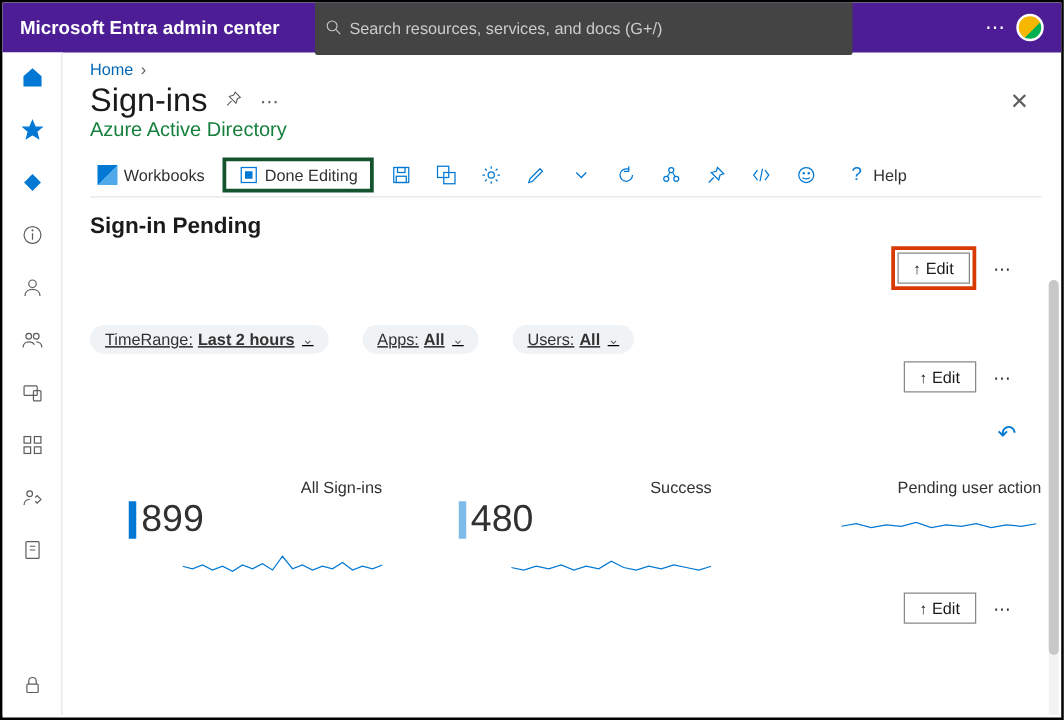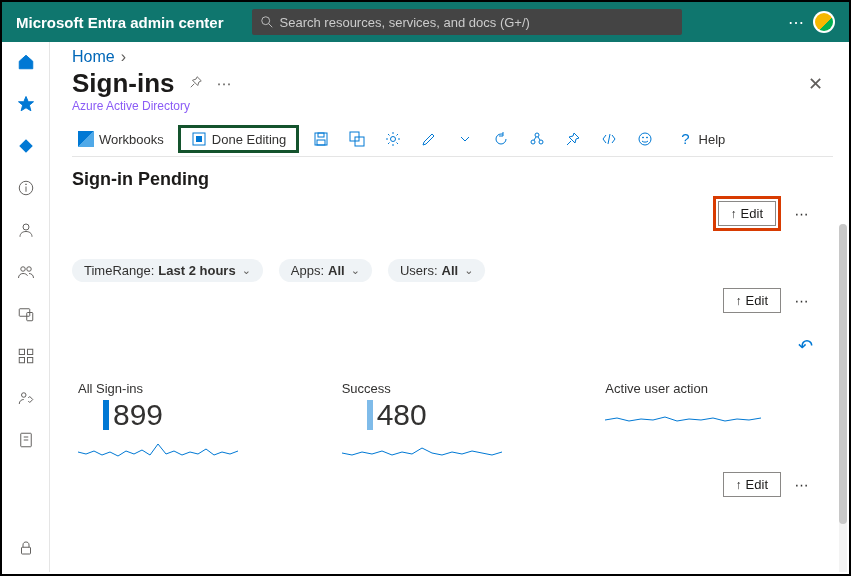--- a/index.html
+++ b/index.html
@@ -1,75 +1,75 @@
 <!DOCTYPE html>
 <html><head>
 <meta charset="utf-8">
 <style>
   * { box-sizing: border-box; margin: 0; padding: 0; font-family: "Segoe UI", sans-serif; }
   body { width: 851px; height: 576px; overflow: hidden; border: 2px solid #000; position: relative; background: #fff; }
 
   
-  .topbar { height: 40px; background: #0f766e; display: flex; align-items: center; padding: 0 14px; color: #fff; }
+  .topbar { height: 40px; background: #4c1d95; display: flex; align-items: center; padding: 0 14px; color: #fff; }
   .topbar .title { font-size: 15px; font-weight: 600; }
-  .searchbox { margin-left: 28px; flex: 0 0 430px; height: 26px; background: #444; border-radius: 2px; display: flex; align-items: center; padding: 0 8px; color: #ccc; font-size: 13px; }
+  .searchbox { margin-left: 28px; flex: 0 0 430px; height: 44px; background: #444; border-radius: 2px; display: flex; align-items: center; padding: 0 8px; color: #ccc; font-size: 13px; }
   .searchbox svg { width: 14px; height: 14px; margin-right: 6px; }
   .topbar .spacer { flex: 1; }
   .top-icon { width: 18px; height: 18px; color:#fff; margin: 0 8px; display:flex; align-items:center; justify-content:center; }
   .avatar { width: 22px; height: 22px; border-radius: 50%; background: #fff; display:flex; align-items:center; justify-content:center; }
   .avatar-inner { width: 18px; height:18px; border-radius:50%; background: linear-gradient(135deg,#f5b700 0%,#f5b700 60%,#00b050 60%,#00b050 100%); }
 
   
   .rail { position: absolute; top: 40px; bottom: 2px; left: 0; width: 48px; background: #fff; border-right: 1px solid #e5e5e5; display: flex; flex-direction: column; align-items: center; padding-top: 8px; gap: 18px; }
   .rail-item { width: 24px; height: 24px; display:flex; align-items:center; justify-content:center; color:#605e5c; }
   .rail-item svg { width: 18px; height: 18px; stroke: currentColor; fill: none; stroke-width: 1.3; }
   .rail-item.home { color:#0078d4; }
   .rail-item.star { color:#0078d4; }
   .rail-item.star svg { fill:#0078d4; stroke:#0078d4; }
   .rail-item.diamond svg { fill:#0078d4; stroke:none; }
 
   
   .main { position: absolute; left: 48px; right: 0; top: 40px; bottom: 2px; overflow: hidden; padding: 6px 16px 0 22px; }
-  .breadcrumb { font-size: 16px; color:#0067b8; display:flex; align-items:center; gap:6px; margin-bottom: 2px; }
+  .breadcrumb { font-size: 13px; color:#0067b8; display:flex; align-items:center; gap:6px; margin-bottom: 2px; }
   .breadcrumb .chev { color:#605e5c; }
   .page-head { display:flex; align-items:center; gap:14px; }
-  .page-head h1 { font-size: 26px; font-weight: 700; color:#1b1a19; }
+  .page-head h1 { font-size: 26px; font-weight: 400; color:#1b1a19; }
   .page-head .pin, .page-head .more { color:#605e5c; font-size: 15px; }
   .page-head .close { margin-left:auto; font-size: 18px; color:#605e5c; padding-right: 10px; }
-  .subtitle { font-size: 12px; color:#8b5cf6; margin-top: 0px; }
+  .subtitle { font-size: 16px; color:#15803d; margin-top: 0px; }
 
   .toolbar { margin-top: 14px; display: flex; align-items: center; gap: 8px; height: 30px; border-bottom: 1px solid #e5e5e5; padding-bottom: 6px; }
   .tb-item { display:flex; align-items:flex-end; gap:5px; font-size:13px; color:#323130; padding: 3px 6px; }
   .tb-icon { width:16px; height:16px; display:flex; align-items:center; justify-content:center; color:#0078d4; }
   .tb-icon svg { width:16px; height:16px; }
   .help-item { margin-left: 8px; }
   .help-q { color:#0078d4; font-size:15px; margin-right:4px; }
   .tb-wb-icon { width:16px; height:16px; background: linear-gradient(135deg,#0078d4 0 50%, #50a9e8 50% 100%); }
 
   .highlight-box { border: 3px solid #14532d; padding: 0 4px; }
 
   .section-head { font-size: 18px; font-weight:600; margin-top: 12px; color:#1b1a19; }
 
   .editrow { display:flex; justify-content:flex-end; align-items:center; gap:10px; margin-top:6px; padding-right: 20px;}
   .edit-btn { border:1px solid #8a8886; background:#fff; font-size: 13px; padding: 4px 12px; display:flex; align-items:center; gap:4px; color:#1b1a19; }
   .edit-btn .arrow { font-size: 12px; }
   .more-dots { width:22px; text-align:center; color:#323130; font-size:14px; letter-spacing:1px; }
 
   .highlight-edit { border: 3px solid #d83b01; padding: 2px; display:inline-flex; }
 
-  .filters { margin-top: 28px; display:flex; gap:16px; }
+  .filters { margin-top: 28px; display:flex; gap:27px;text-decoration:underline; }
   .filter-pill { background:#eff3f6; border-radius: 14px; font-size: 13px; color:#323130; padding: 4px 12px; display:flex; align-items:center; gap:4px; }
   .filter-pill b { font-weight:600; }
   .filter-pill .dd { color:#605e5c; font-size:11px; margin-left:2px; }
 
   .undo-row { display:flex; justify-content:flex-end; padding-right:20px; margin-top: 22px; }
   .undo-ico { color:#0078d4; font-size:18px; }
 
   
-  .metrics { display:flex; gap: 36px; margin-top: 24px; padding-left: 6px; }
+  .metrics { display:flex; gap: 36px; margin-top: 24px; padding-left: 6px; text-align: right; }
   .metric { flex:1 1 0; }
   .metric .label { font-size: 13px; color:#323130; margin-bottom: 2px; }
   .metric .value { font-size: 30px; font-weight:400; color:#323130; display:flex; align-items:center;margin-left:25px; }
   .metric .bar { display:inline-block; width: 6px; height: 30px; background:#0078d4; margin-right: 4px; }
   .metric.success .bar { opacity:0.5; }
   .metric.pending .bar { opacity:0.35; }
   .metric svg.spark { width: 160px; height: 24px; margin-top: 6px; stroke:#0078d4; fill:none; stroke-width:1; }
 
   .scrollbar { position:absolute; right: 2px; top: 182px; width: 8px; height: 364px; background:#f3f3f3; border-radius: 4px; }
   .scroll-thumb { position:absolute; top:0; width:8px; height: 300px; background:#c8c8c8; border-radius:4px; }
@@ -345,21 +345,21 @@
       <div class="label">Success</div>
       <div class="value">
           <span class="bar"></span>
           <span>480</span>
         </div>
       <svg class="spark" viewBox="0 0 160 24">
           <path d="M0 15 L10 17 L20 14 L30 16 L40 13 L50 17 L60 14 L70 16 L80 10 L90 15 L100 17 L110 14 L120 16 L130 13 L140 15 L150 17 L160 14"></path>
         </svg>
     </div>
     <div class="metric pending">
-      <div class="label">Active user action</div>
+      <div class="label">Pending user action</div>
       <svg class="spark" viewBox="0 0 160 24">
           <path d="M0 16 L12 14 L24 17 L36 15 L48 16 L60 13 L72 17 L84 15 L96 16 L108 14 L120 17 L132 15 L144 16 L156 14"></path>
         </svg>
     </div>
   </div>
 
   <div class="editrow" style="margin-top:6px;">
     <button class="edit-btn">
       <span class="arrow">↑</span>
       <span>Edit</span>

